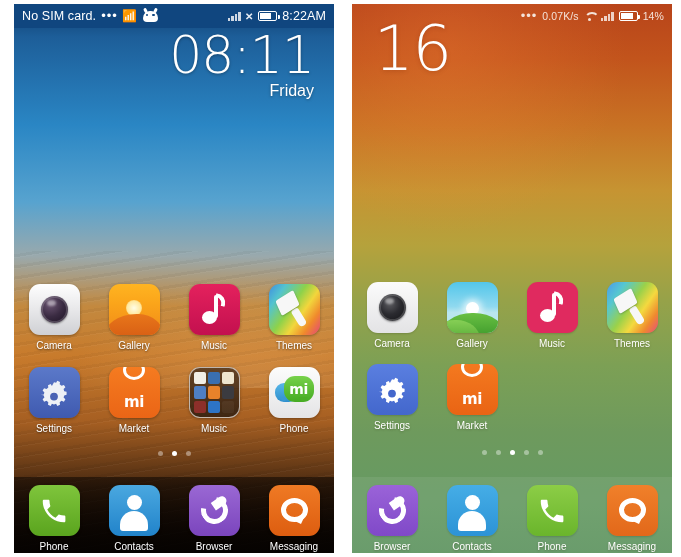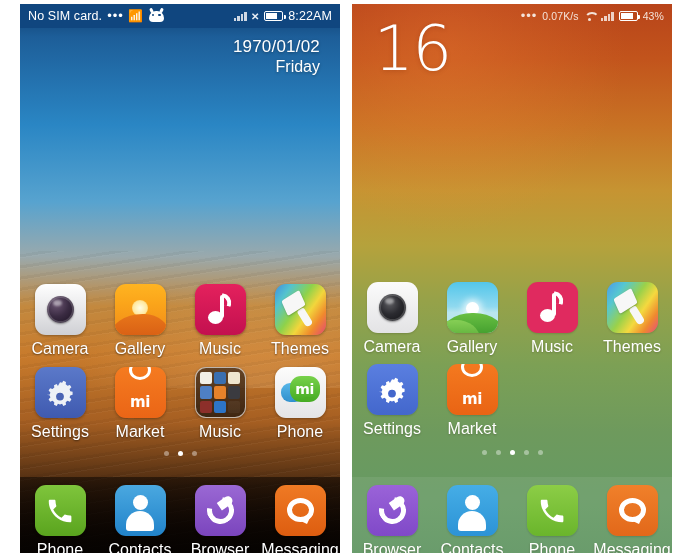--- a/index.html
+++ b/index.html
@@ -16,21 +16,21 @@
     display: flex;
   }
 
   
   .phone {
     position: relative;
     overflow: hidden;
   }
   .phone-left {
     position: absolute;
-    left: 20px; top: 4px;
+    left: 14px; top: 4px;
     width: 320px; height: 549px;
     background: linear-gradient(to bottom,
         #0d3a6b 0%,
         #1d5e99 6%,
         #2a86c4 22%,
         #57a3cf 36%,
         #9aa9ac 46%,
         #c3893f 55%,
         #c87b2c 64%,
         #a65f22 76%,
@@ -206,21 +206,21 @@
   .icon-box {
     width: 51px; height: 51px;
     border-radius: 11px;
     position: relative;
     overflow: hidden;
     box-shadow: 0 1px 3px rgba(0,0,0,0.33);
   }
   .icon-box.flat { box-shadow: 0 1px 2px rgba(0,0,0,0.15); }
   .app-label {
     margin-top: 5px;
-    font-size: 16px;
+    font-size: 10px;
     color: #ffffff;
     text-shadow: 0 1px 2px rgba(0,0,0,0.55);
     white-space: nowrap;
   }
   .app-label.soft { text-shadow: 0 1px 2px rgba(60,60,30,0.35); }
 
   
   .ic-camera {
     background: linear-gradient(to bottom, #fefefe 0%, #e7e7e9 52%, #cfd0d4 100%);
   }
@@ -480,21 +480,21 @@
           </span>
         <span class="nosig">✕</span>
         <span class="battery">
             <span style="width:72%"></span>
           </span>
         <span class="sb-text">8:22AM</span>
       </div>
     </div>
 
     <div class="clock-left">
-      <div class="date">1970/01/02</div>
+      <div class="time">08:11</div>
       <div class="day">Friday</div>
     </div>
 
     <div class="grid" style="top:280px;">
       <div class="grid-row">
         <div class="app">
           <div class="icon-box ic-camera">
               <div class="lens-outer"></div>
             </div>
           <div class="app-label">Camera</div>
@@ -620,21 +620,21 @@
         <span class="ico wifi-glyph"></span>
         <span class="bars dim">
             <i></i>
             <i></i>
             <i></i>
             <i></i>
           </span>
         <span class="battery">
             <span style="width:80%"></span>
           </span>
-        <span class="sb-text">43%</span>
+        <span class="sb-text">14%</span>
       </div>
     </div>
 
     <div class="clock-right">
       <div class="time-row">
         <span class="hh">16</span>
       </div>
     </div>
 
     <div class="grid" style="top:278px;">

